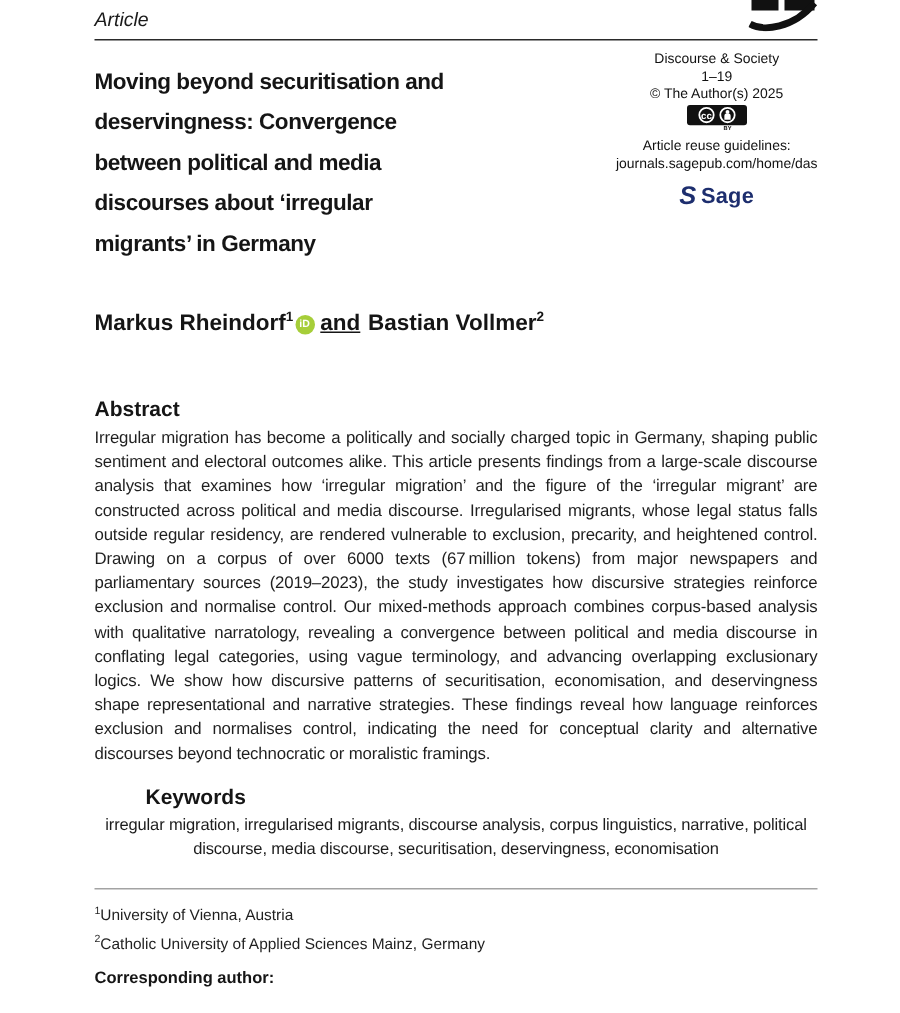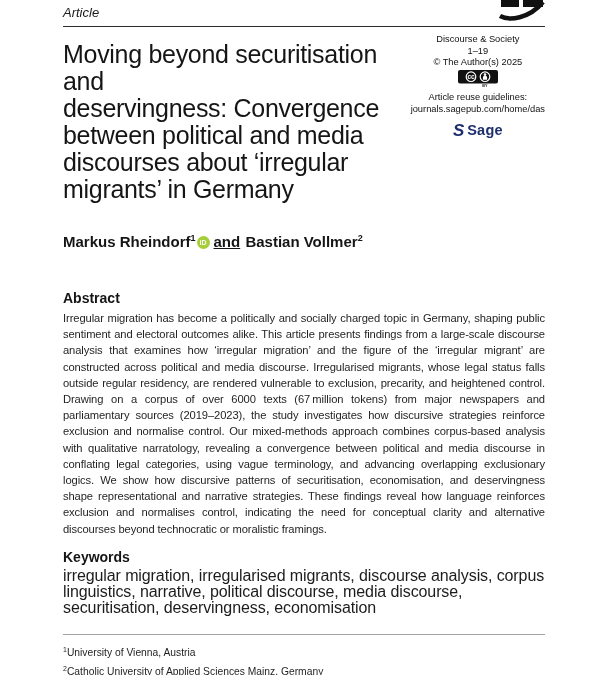--- a/index.html
+++ b/index.html
@@ -11,21 +11,21 @@
     overflow: hidden;
     background: #ffffff;
     font-family: "Liberation Sans", sans-serif;
     color: #1c1c1c;
   }
   .article-label { font-style: italic; font-size: 13px; color: #1a1a1a; }
   .top-rule { border: none; border-top: 1.6px solid #2a2a2a; margin: 6px 0 0 0; }
   .journal-logo { position: absolute; top: 0; right: 55px; width: 46px; height: 21px; }
   .head-grid { display: flex; margin-top: 14px; }
   .title-block {
-    width: 352px; font-size: 25px; font-weight: normal;
+    width: 352px; font-size: 15px; font-weight: bold;
     line-height: 27px; letter-spacing: -0.3px; color: #151515;
   }
   .meta-block { flex: 1; text-align: center; font-size: 9.3px; line-height: 11.5px; margin-top: -7px; color: #111; }
   .meta-block .gap { height: 2px; }
   .cc-badge { display: inline-block; margin: 1px 0 0 0; }
   .sage-row { margin-top: 10px; color: #1d2e6e; font-weight: bold; }
   .sage-s { font-size: 17px; font-style: italic; margin-right: 3px; vertical-align: -1px; }
   .sage-name { font-size: 14.5px; letter-spacing: 0.2px; }
   .authors { margin-top: 30px; font-size: 15px; font-weight: bold; color: #151515; }
   .authors sup { font-size: 9px; }
@@ -33,22 +33,22 @@
     display: inline-block; width: 13px; height: 13px; border-radius: 50%;
     background: #a6ce39; color: #ffffff; font-size: 7px; font-weight: bold;
     text-align: center; line-height: 13px; margin: 0 3px 0 1px; vertical-align: 2px;
   }
   .connector { margin: 0 1px; text-decoration: underline; }
   .section-h { margin-top: 40px; font-size: 14px; font-weight: bold; color: #151515; }
   .body-text {
     margin-top: 4px; font-size: 11.2px; line-height: 16.2px;
     letter-spacing: -0.1px; text-align: justify; color: #1f1f1f;
   }
-  .keywords-h { margin-top: 12px; font-size: 14px; font-weight: bold; color: #151515; }
-  .keywords-t { margin-top: 3px; font-size: 16px; line-height: 16.2px; letter-spacing: -0.1px; }
+  .keywords-h { margin-top: 12px; font-size: 14px; font-weight: bold; color: #151515; margin-left: 34px; }
+  .keywords-t { margin-top: 3px; font-size: 11px; line-height: 16.2px; letter-spacing: -0.1px; text-align: center; }
   .foot-rule { border: none; border-top: 1.3px solid #a3a3a3; margin: 18px 0 0 0; }
   .affils { margin-top: 7px; font-size: 10.3px; line-height: 15.5px; color: #1f1f1f; }
   .affils sup { font-size: 7px; }
   .corr-h { margin-top: 8px; font-size: 11px; font-weight: bold; color: #151515; }
 </style>
 </head>
 <body>
 
 <div class="page">
 

